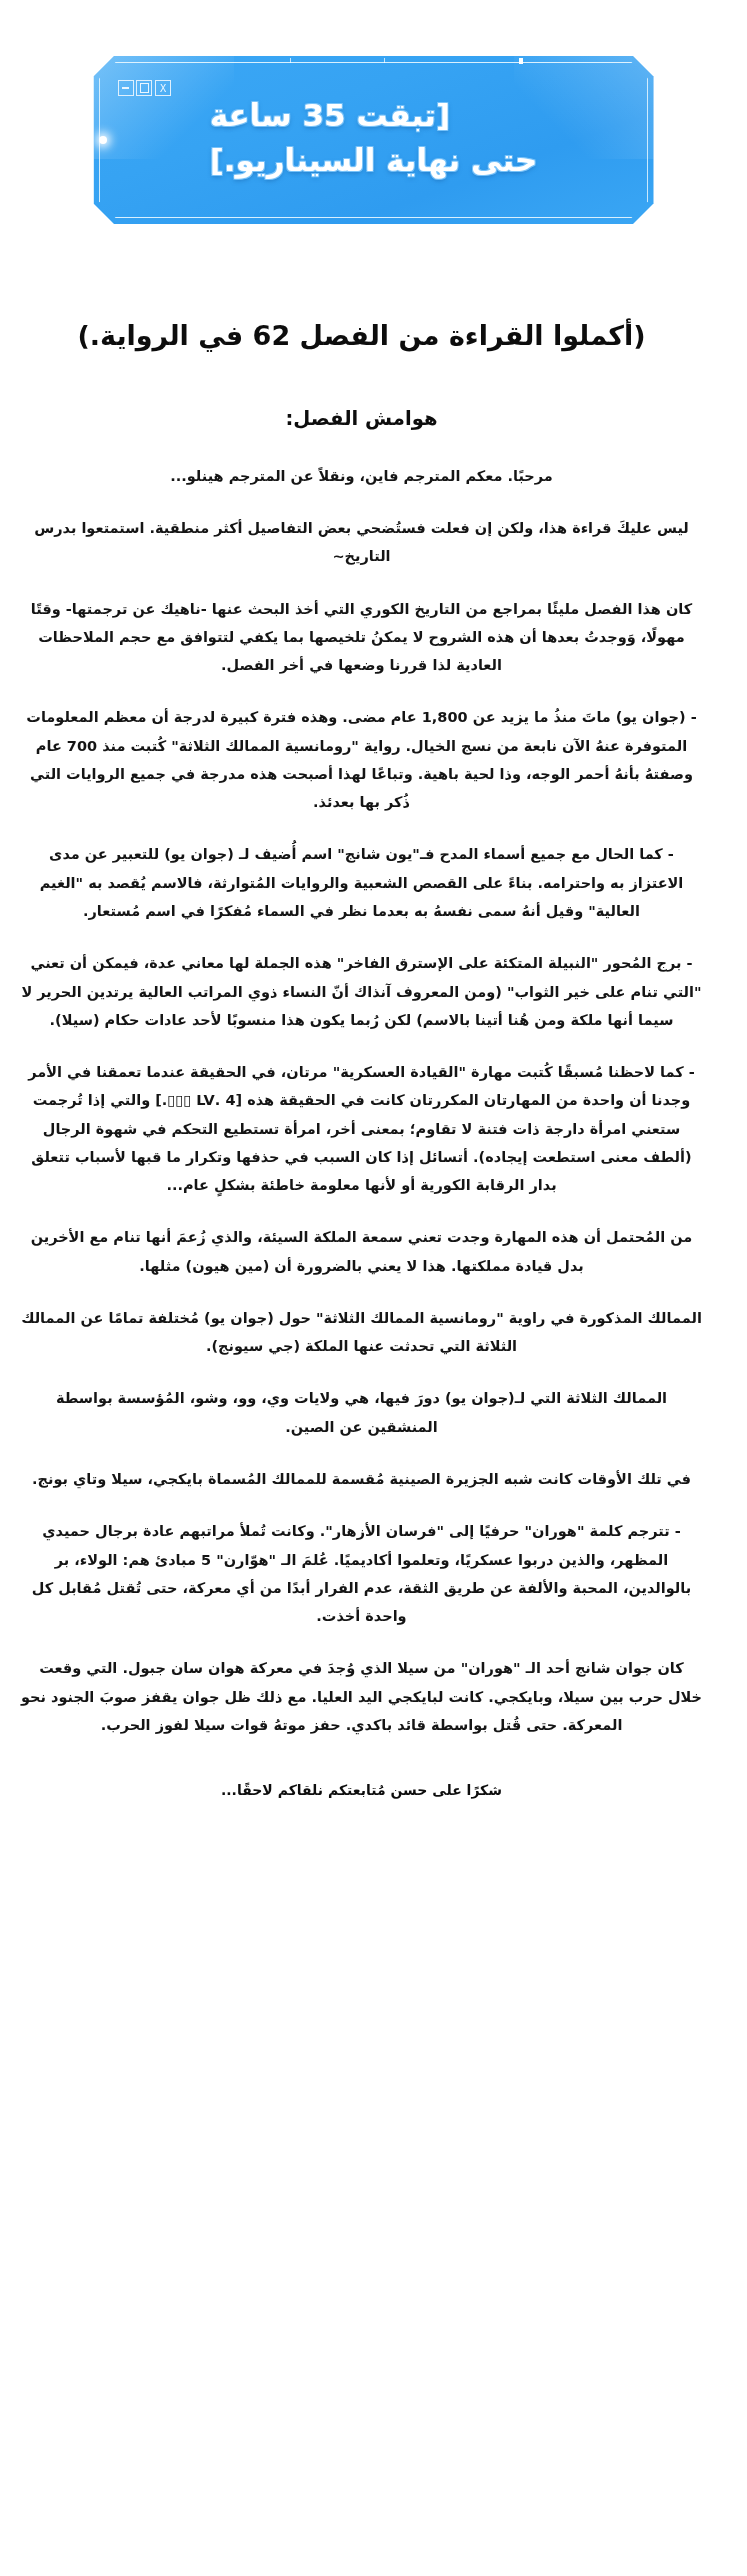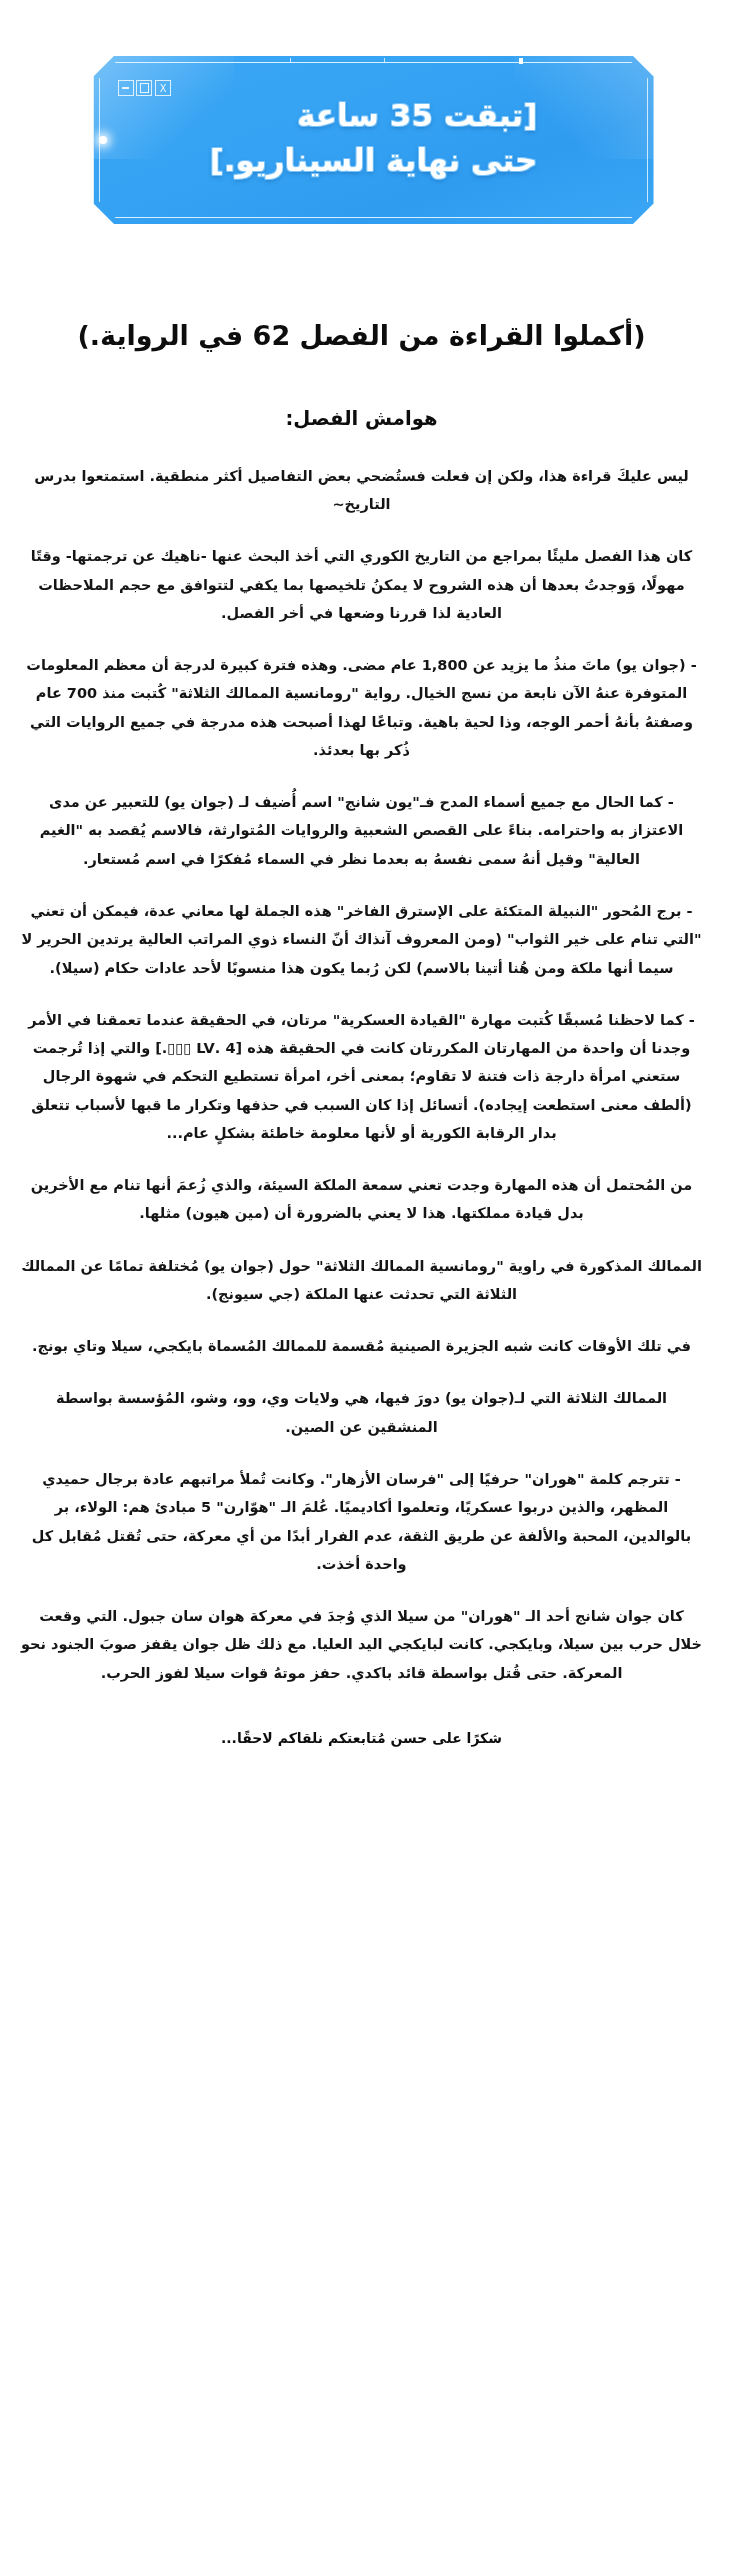--- a/index.html
+++ b/index.html
@@ -111,21 +111,21 @@
     font-size: 10.3px;
     font-family: "DejaVu Sans Mono", monospace;
     line-height: 1;
   }
   .wc-min::after { content: ""; display: block; width: 7.5px; height: 1.9px; background: #eaf6ff; }
   .wc-max::after { content: ""; display: block; width: 7.5px; height: 7.5px; border: 1.9px solid #eaf6ff; }
 
   .banner-text {
     position: relative;
     z-index: 3;
-    text-align: right;
+    text-align: left;
     color: #ffffff;
     font-size: 31px;
     font-weight: 700;
     line-height: 1.45;
     letter-spacing: 0.5px;
     text-shadow:
       -0.9px -0.9px 0 rgba(120,195,250,0.95),
        0.9px -0.9px 0 rgba(120,195,250,0.95),
       -0.9px  0.9px 0 rgba(120,195,250,0.95),
        0.9px  0.9px 0 rgba(120,195,250,0.95),
@@ -203,29 +203,30 @@
       <span class="line">حتى نهاية السيناريو.]</span>
     </div>
   </div>
 </div>
 
 <div class="doc">
   <h1 class="page-title">(أكملوا القراءة من الفصل 62 في الرواية.)</h1>
   <h2 class="section-heading">هوامش الفصل:</h2>
 
   <div class="notes">
+    <p class="note-p">مرحبًا. معكم المترجم فاين، ونقلاً عن المترجم هينلو...</p>
     <p class="note-p">ليس عليكَ قراءة هذا، ولكن إن فعلت فستُضحي بعض التفاصيل أكثر منطقية. استمتعوا بدرس التاريخ~</p>
     <p class="note-p justified">كان هذا الفصل مليئًا بمراجع من التاريخ الكوري التي أخذ البحث عنها -ناهيك عن ترجمتها- وقتًا مهولًا، وَوجدتُ بعدها أن هذه الشروح لا يمكنُ تلخيصها بما يكفي لتتوافق مع حجم الملاحظات العادية لذا قررنا وضعها في أخر الفصل.</p>
     <p class="note-p justified">- (جوان يو) ماتَ منذُ ما يزيد عن 1,800 عام مضى. وهذه فترة كبيرة لدرجة أن معظم المعلومات المتوفرة عنهُ الآن نابعة من نسج الخيال. رواية "رومانسية الممالك الثلاثة" كُتبت منذ 700 عام وصفتهُ بأنهُ أحمر الوجه، وذا لحية باهية. وتباعًا لهذا أصبحت هذه مدرجة في جميع الروايات التي ذُكر بها بعدئذ.</p>
     <p class="note-p justified">- كما الحال مع جميع أسماء المدح فـ"يون شانج" اسم أُضيف لـ (جوان يو) للتعبير عن مدى الاعتزاز به واحترامه. بناءً على القصص الشعبية والروايات المُتوارثة، فالاسم يُقصد به "الغيم العالية" وقيل أنهُ سمى نفسهُ به بعدما نظر في السماء مُفكرًا في اسم مُستعار.</p>
     <p class="note-p justified">- برج المُحور "النبيلة المتكئة على الإسترق الفاخر" هذه الجملة لها معاني عدة، فيمكن أن تعني "التي تنام على خير الثواب" (ومن المعروف آنذاك أنّ النساء ذوي المراتب العالية يرتدين الحرير لا سيما أنها ملكة ومن هُنا أتينا بالاسم) لكن رُبما يكون هذا منسوبًا لأحد عادات حكام (سيلا).</p>
     <p class="note-p justified">- كما لاحظنا مُسبقًا كُتبت مهارة "القيادة العسكرية" مرتان، في الحقيقة عندما تعمقنا في الأمر وجدنا أن واحدة من المهارتان المكررتان كانت في الحقيقة هذه [4 .LV ▯▯▯.] والتي إذا تُرجمت ستعني امرأة دارجة ذات فتنة لا تقاوم؛ بمعنى أخر، امرأة تستطيع التحكم في شهوة الرجال (ألطف معنى استطعت إيجاده). أتسائل إذا كان السبب في حذفها وتكرار ما قبها لأسباب تتعلق بدار الرقابة الكورية أو لأنها معلومة خاطئة بشكلٍ عام...</p>
     <p class="note-p justified">من المُحتمل أن هذه المهارة وجدت تعني سمعة الملكة السيئة، والذي زُعمَ أنها تنام مع الأخرين بدل قيادة مملكتها. هذا لا يعني بالضرورة أن (مين هيون) مثلها.</p>
     <p class="note-p justified">الممالك المذكورة في راوية "رومانسية الممالك الثلاثة" حول (جوان يو) مُختلفة تمامًا عن الممالك الثلاثة التي تحدثت عنها الملكة (جي سيونج).</p>
+    <p class="note-p justified">الممالك الثلاثة التي لـ(جوان يو) دورَ فيها، هي ولايات وي، وو، وشو، المُؤسسة بواسطة المنشقين عن الصين.</p>
     <p class="note-p">في تلك الأوقات كانت شبه الجزيرة الصينية مُقسمة للممالك المُسماة بايكجي، سيلا وتاي بونج.</p>
-    <p class="note-p justified">الممالك الثلاثة التي لـ(جوان يو) دورَ فيها، هي ولايات وي، وو، وشو، المُؤسسة بواسطة المنشقين عن الصين.</p>
     <p class="note-p justified">- تترجم كلمة "هوران" حرفيًا إلى "فرسان الأزهار". وكانت تُملأ مراتبهم عادة برجال حميدي المظهر، والذين دربوا عسكريًا، وتعلموا أكاديميًا. عُلمَ الـ "هوّارن" 5 مبادئ هم: الولاء، بر بالوالدين، المحبة والألفة عن طريق الثقة، عدم الفرار أبدًا من أي معركة، حتى تُقتل مُقابل كل واحدة أخذت.</p>
     <p class="note-p justified">كان جوان شانج أحد الـ "هوران" من سيلا الذي وُجدَ في معركة هوان سان جبول. التي وقعت خلال حرب بين سيلا، وبايكجي. كانت لبايكجي اليد العليا. مع ذلك ظل جوان يقفز صوبَ الجنود نحو المعركة. حتى قُتل بواسطة قائد باكدي. حفز موتهُ قوات سيلا لفوز الحرب.</p>
   </div>
 
   <p class="closing">شكرًا على حسن مُتابعتكم نلقاكم لاحقًا...</p>
 </div>
 
 
 </body></html>

